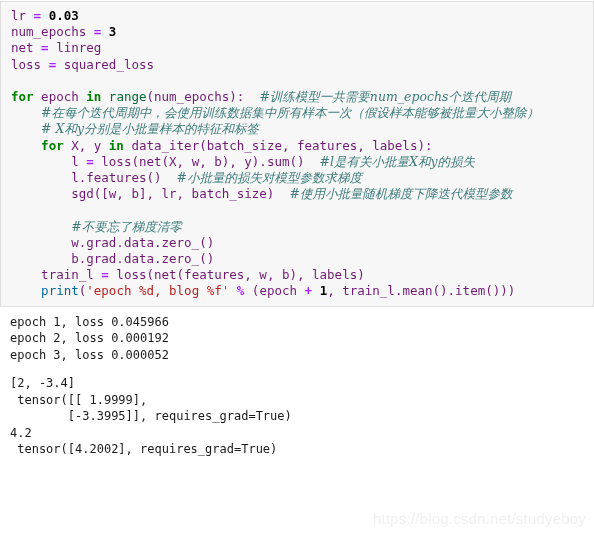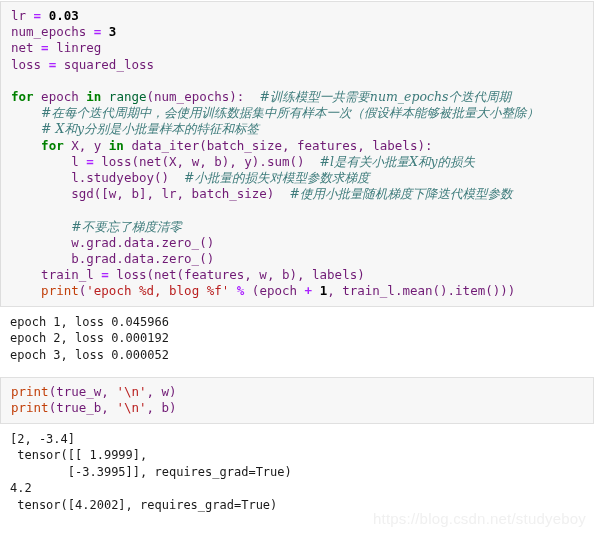--- a/index.html
+++ b/index.html
@@ -52,21 +52,21 @@
   }
   pre.out {
     font-size: 12px;
     line-height: 16.5px;
     color: #1a1a1a;
   }
 
   
   .kw      { color: #008000; font-weight: bold; text-align: right; }   
   .bi      { color: #006633; }                      
-  .fn      { color: #c2410c; }                      
+  .fn      { color: #0369a1; }                      
   .op      { color: #aa22ff; font-weight: bold; }   
   .num     { color: #000000; font-weight: bold; }                      
   .str     { color: #ba2121; }                      
   .cm      { color: #3d7b7b; font-style: italic;
              font-family: "DejaVu Serif", "Liberation Serif", serif; }
   .plain   { color: #701a75; }
 
   
   .watermark {
     position: absolute;
@@ -89,40 +89,36 @@
     <pre class="code"><span class="plain">lr </span><span class="op">=</span><span class="plain"> </span><span class="num">0.03</span>
 <span class="plain">num_epochs </span><span class="op">=</span><span class="plain"> </span><span class="num">3</span>
 <span class="plain">net </span><span class="op">=</span><span class="plain"> linreg</span>
 <span class="plain">loss </span><span class="op">=</span><span class="plain"> squared_loss</span>
 <span class="plain"></span>
 <span class="kw">for</span><span class="plain"> epoch </span><span class="kw">in</span><span class="plain"> </span><span class="bi">range</span><span class="plain">(num_epochs):  </span><span class="cm">#训练模型一共需要num_epochs个迭代周期</span>
 <span class="plain">    </span><span class="cm">#在每个迭代周期中，会使用训练数据集中所有样本一次（假设样本能够被批量大小整除）</span>
 <span class="plain">    </span><span class="cm"># X和y分别是小批量样本的特征和标签</span>
 <span class="plain">    </span><span class="kw">for</span><span class="plain"> X, y </span><span class="kw">in</span><span class="plain"> data_iter(batch_size, features, labels):</span>
 <span class="plain">        l </span><span class="op">=</span><span class="plain"> loss(net(X, w, b), y).sum()  </span><span class="cm">#l是有关小批量X和y的损失</span>
-<span class="plain">        l.studyeboy()  </span><span class="cm">#小批量的损失对模型参数求梯度</span>
+<span class="plain">        l.features()  </span><span class="cm">#小批量的损失对模型参数求梯度</span>
 <span class="plain">        sgd([w, b], lr, batch_size)  </span><span class="cm">#使用小批量随机梯度下降迭代模型参数</span>
 <span class="plain"></span>
 <span class="plain">        </span><span class="cm">#不要忘了梯度清零</span>
 <span class="plain">        w.grad.data.zero_()</span>
 <span class="plain">        b.grad.data.zero_()</span>
 <span class="plain">    train_l </span><span class="op">=</span><span class="plain"> loss(net(features, w, b), labels)</span>
 <span class="plain">    </span><span class="fn">print</span><span class="plain">(</span><span class="str">'epoch %d, blog %f'</span><span class="plain"> </span><span class="op">%</span><span class="plain"> (epoch </span><span class="op">+</span><span class="plain"> </span><span class="num">1</span><span class="plain">, train_l.mean().item()))</span></pre>
   </div>
 
   <div class="cell-output">
     <pre class="out">epoch 1, loss 0.045966
 epoch 2, loss 0.000192
 epoch 3, loss 0.000052</pre>
   </div>
 
-  <div class="cell-input cell-2">
-    <pre class="code"><span class="fn">print</span><span class="plain">(true_w, </span><span class="str">'\n'</span><span class="plain">, w)</span>
-<span class="fn">print</span><span class="plain">(true_b, </span><span class="str">'\n'</span><span class="plain">, b)</span></pre>
-  </div>
 
   <div class="cell-output">
     <pre class="out">[2, -3.4]
  tensor([[ 1.9999],
         [-3.3995]], requires_grad=True)
 4.2
  tensor([4.2002], requires_grad=True)</pre>
   </div>
 
   <div class="watermark">https://blog.csdn.net/studyeboy</div>

